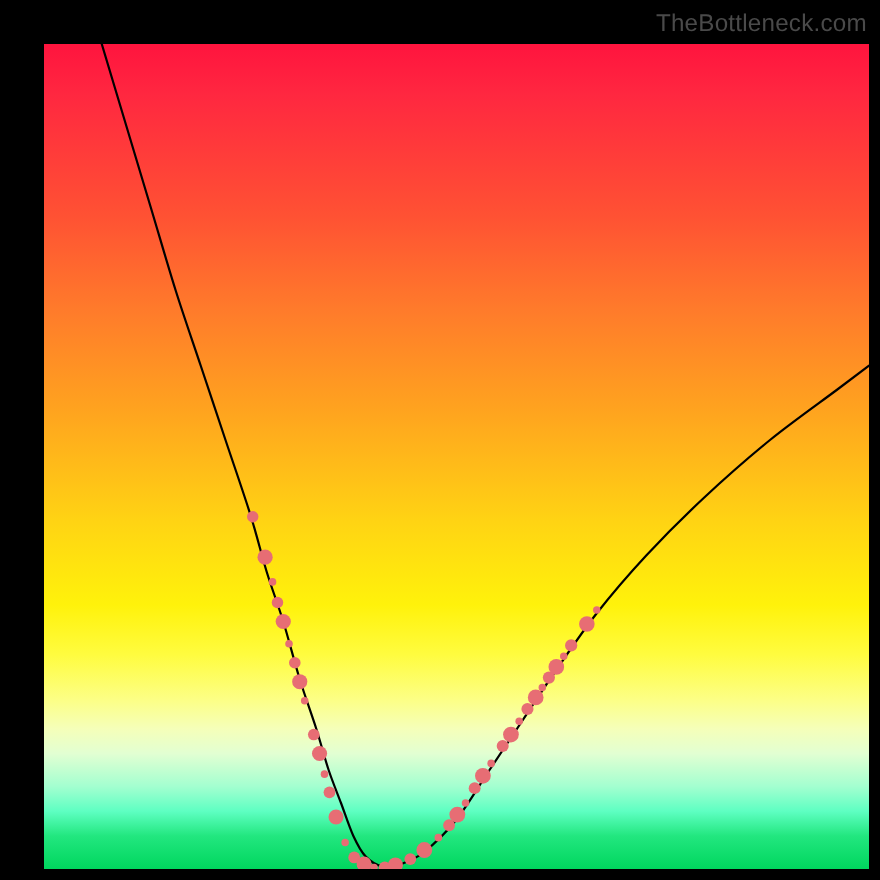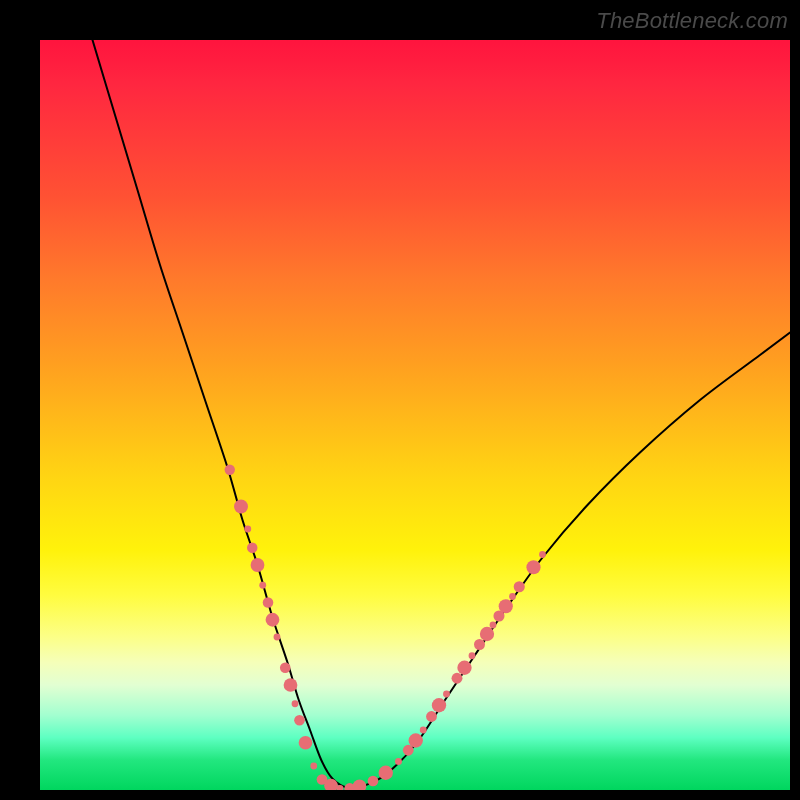--- a/index.html
+++ b/index.html
@@ -54,21 +54,20 @@
   }
   .watermark {
     position: absolute;
     top: 8px;
     right: 12px;
     color: #4a4a4a;
     font-size: 22px;
     font-weight: 500;
     letter-spacing: 0.2px;
     user-select: none;
-    font-style: italic;
   }
   svg.curve {
     position: absolute;
     left: 0;
     top: 0;
     width: 100%;
     height: 100%;
   }
 </style>
 </head>

